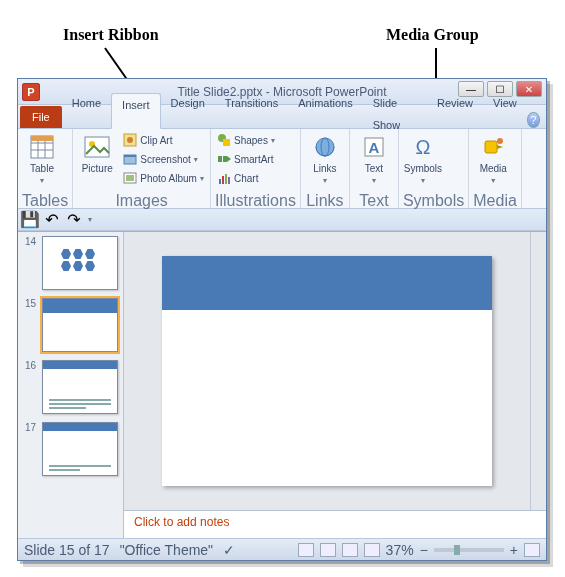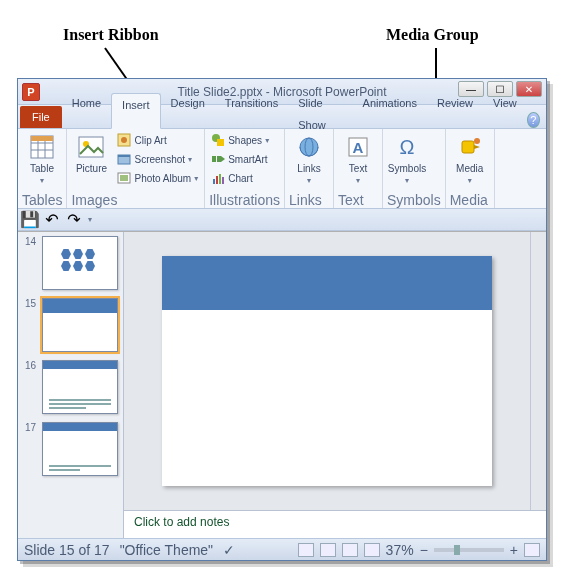--- a/index.html
+++ b/index.html
@@ -57,21 +57,21 @@
   .ribbon {
     height: 80px;
     background: #f3f6fb;
     border-bottom: 1px solid #b7c7de;
     display: flex;
     font-size: 11px;
     color: #3b4b67;
   }
   .group { border-right: 1px solid #d0d8e6; display:flex; flex-direction:column; padding: 2px 4px; }
   .group-body { flex:1; display:flex; align-items:flex-start; gap:4px; }
-  .group-label { text-align:left; color:#6b7b95; font-size:14px; height:14px; }
+  .group-label { text-align:center; color:#6b7b95; font-size:16px; height:14px; }
   .bigbtn { display:flex; flex-direction:column; align-items:center; justify-content:flex-start; width:40px; padding-top:2px; }
   .bigbtn .ic { width:28px; height:28px; margin-bottom:2px; display:flex; align-items:center; justify-content:center; }
   .bigbtn .lbl { font-size:10px; text-align:center; line-height:11px; }
   .caret { font-size:8px; color:#6b7b95; }
   .smallbtns { display:flex; flex-direction:column; gap:1px; }
   .smallbtn { display:flex; align-items:center; gap:3px; height:18px; padding: 0 2px; font-size:10px; white-space:nowrap; }
   .smallbtn .ic { width:14px; height:14px; display:flex; align-items:center; justify-content:center; }
 
   .qat { height: 22px; background: linear-gradient(#e4ecf7,#d4dff0); border-bottom:1px solid #b7c7de; display:flex; align-items:center; padding: 0 4px; gap:6px; }
   .qat .ic { width:16px; height:16px; display:flex; align-items:center; justify-content:center; }
@@ -86,21 +86,21 @@
   .thumb-shapes { position:absolute; top:12px; left:18px; display:grid; grid-template-columns:repeat(3,10px); gap:2px; }
   .hex { width:10px; height:10px; background:#4a7ab5; clip-path: polygon(25% 0,75% 0,100% 50%,75% 100%,25% 100%,0 50%); }
   .thumb-text { position:absolute; bottom:4px; left:6px; right:6px; display:flex; flex-direction:column; gap:2px; }
   .tline { height:2px; background:#8aa; }
 
   .editor { flex:1; display:flex; flex-direction:column; }
   .slide-area { flex:1; display:flex; align-items:center; justify-content:center; background:#e4e7ec; position:relative; }
   .vscroll { width:16px; background:#e4e7ec; border-left:1px solid #c0c8d5; }
   .slide { width: 330px; height: 230px; background:#fff; box-shadow:2px 2px 4px rgba(0,0,0,.3); position:relative; }
   .slide-band { position:absolute; top:0; left:0; right:0; height:54px; background:#4a7ab5; }
-  .notes { height: 28px; background:#fff; border-top:1px solid #b7c2d3; padding:4px 10px; font-size:12px; color:#14532d; }
+  .notes { height: 28px; background:#fff; border-top:1px solid #b7c2d3; padding:4px 10px; font-size:12px; color:#c2410c; }
 
   .statusbar { height:22px; background: linear-gradient(#e4ecf7,#cdd8e9); border-top:1px solid #b7c7de; display:flex; align-items:center; font-size:14px; color:#4b5b75; padding:0 6px; gap:10px; }
   .status-right { margin-left:auto; display:flex; align-items:center; gap:6px; }
   .viewbtn { width:16px; height:14px; border:1px solid #9ab; background:#eef; }
   .zoom-track { width:70px; height:4px; background:#c0c8d5; position:relative; }
   .zoom-thumb { position:absolute; top:-3px; left:20px; width:6px; height:10px; background:#8aa; }
 
   svg { overflow: visible; }
 </style>
 </head>
@@ -129,22 +129,22 @@
       <div class="winbtn close">✕</div>
     </div>
   </div>
 
   <div class="tabsrow">
     <div class="file-tab">File</div>
     <div class="tab">Home</div>
     <div class="tab active">Insert</div>
     <div class="tab">Design</div>
     <div class="tab">Transitions</div>
+    <div class="tab">Animations</div>
     <div class="tab">Slide Show</div>
-    <div class="tab">Animations</div>
     <div class="tab">Review</div>
     <div class="tab">View</div>
     <div class="help">?</div>
   </div>
 
   <div class="ribbon">
     <div class="group">
       <div class="group-body">
         <div class="bigbtn">
           <div class="ic">

